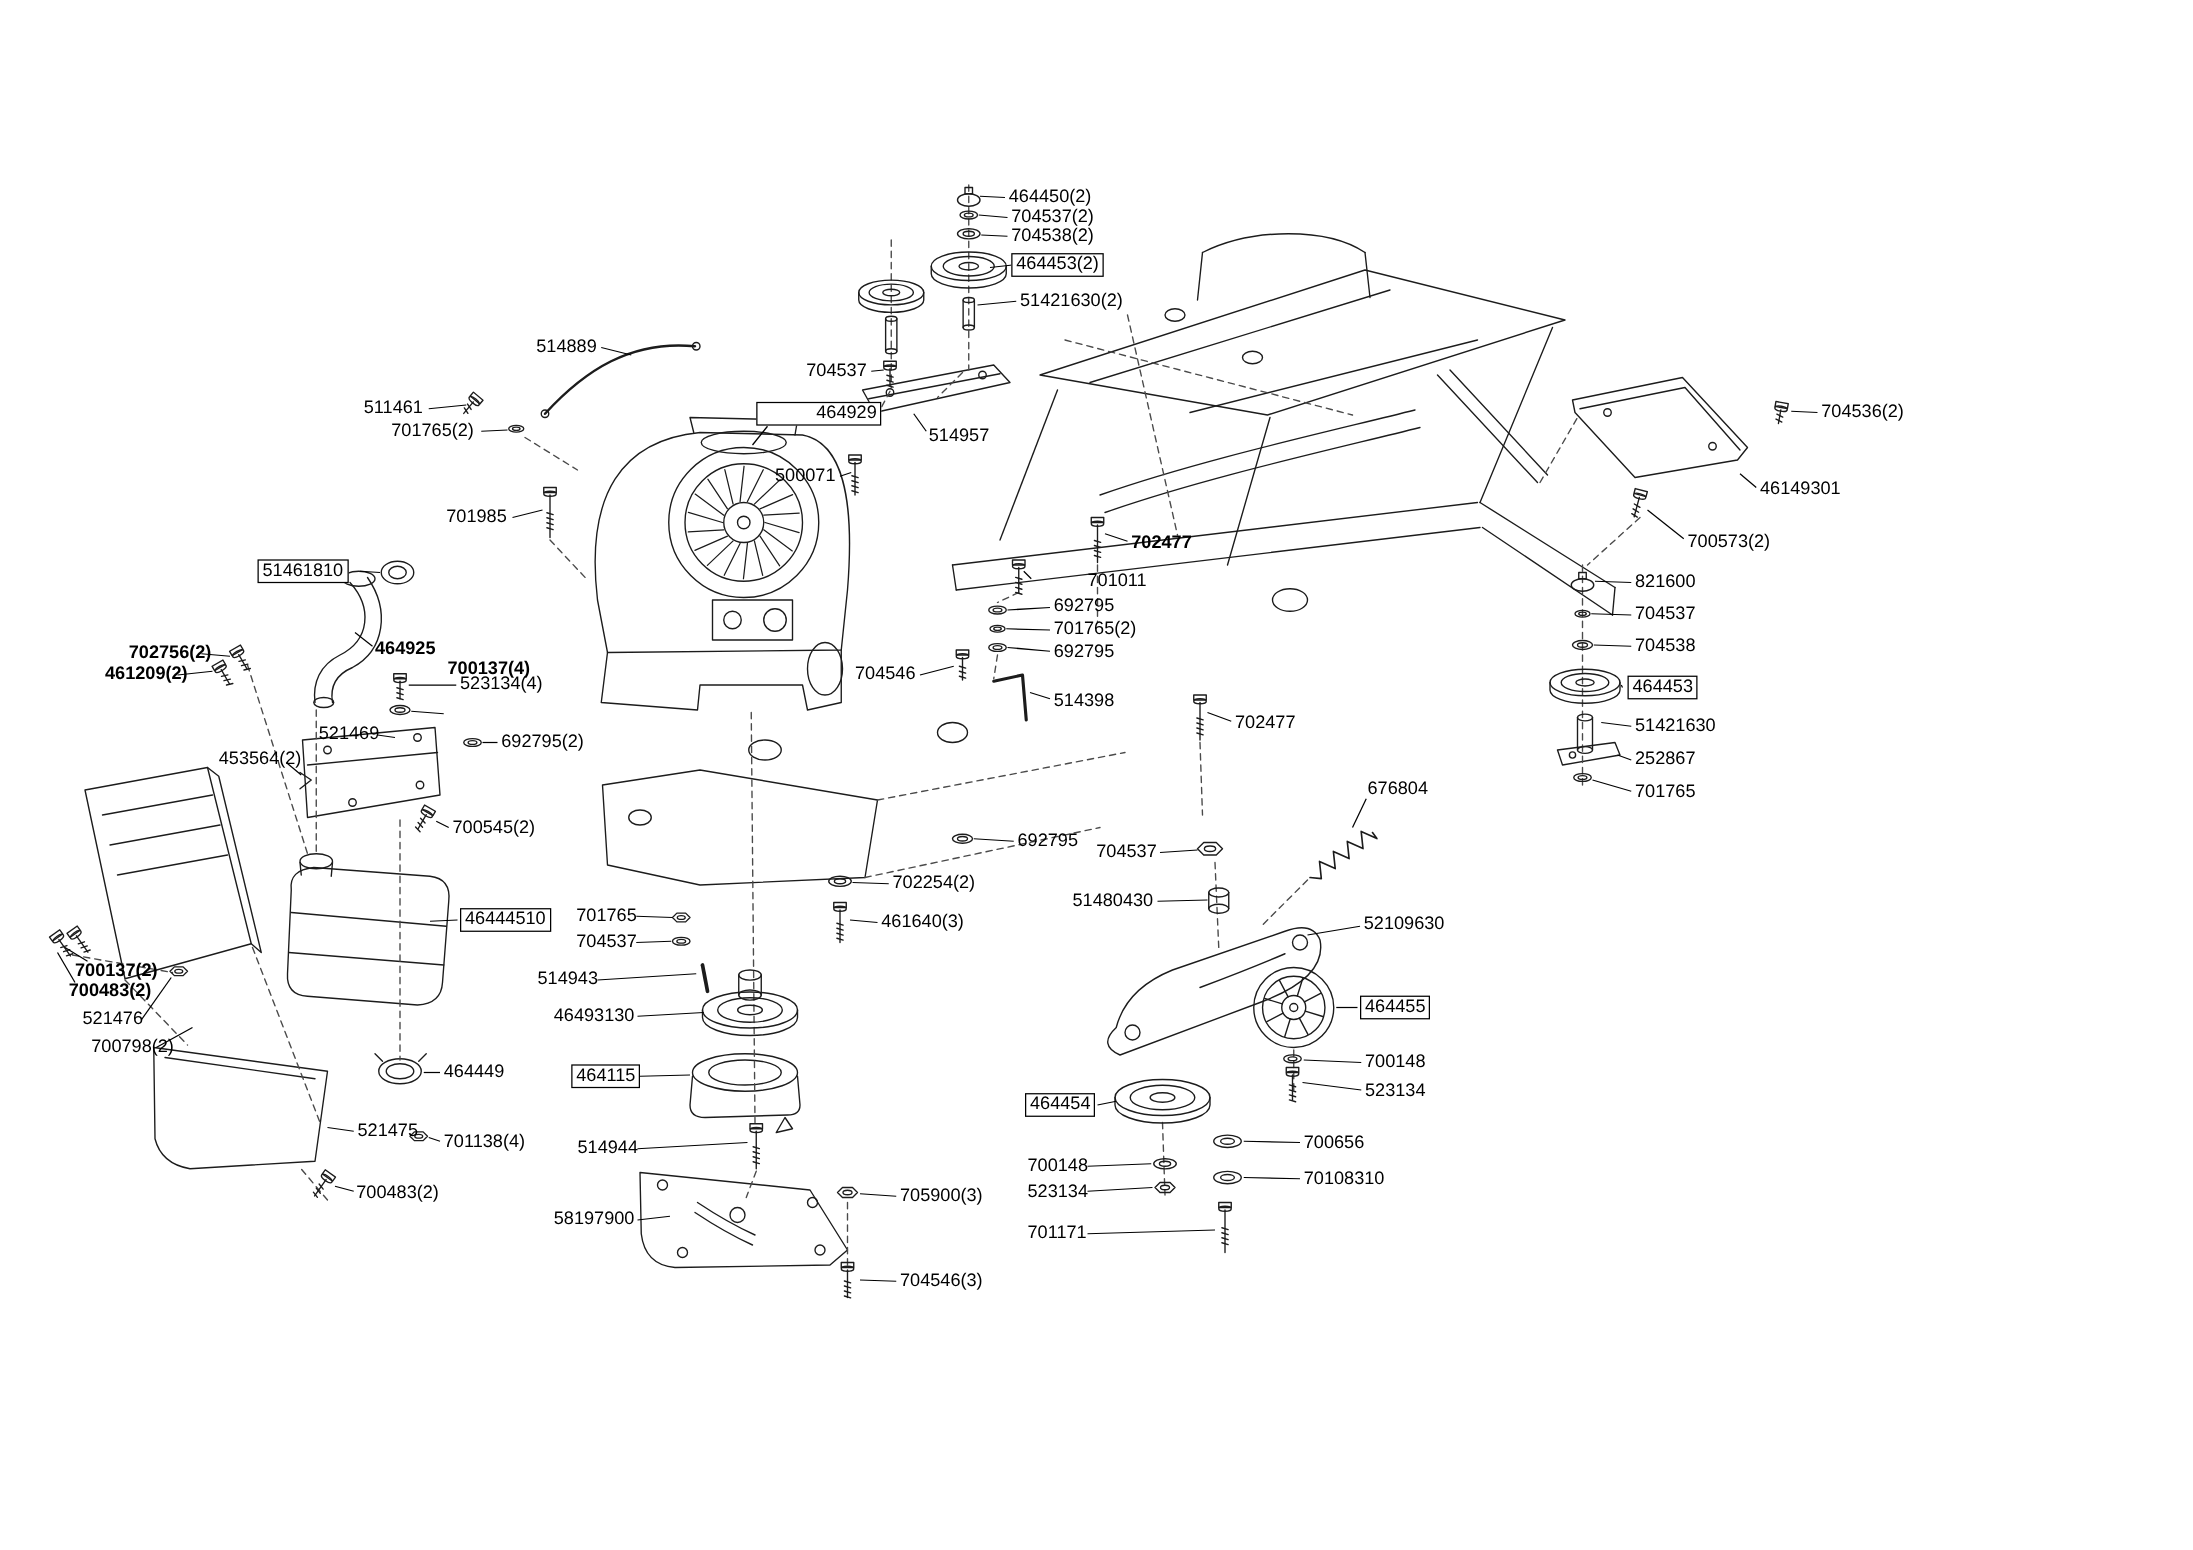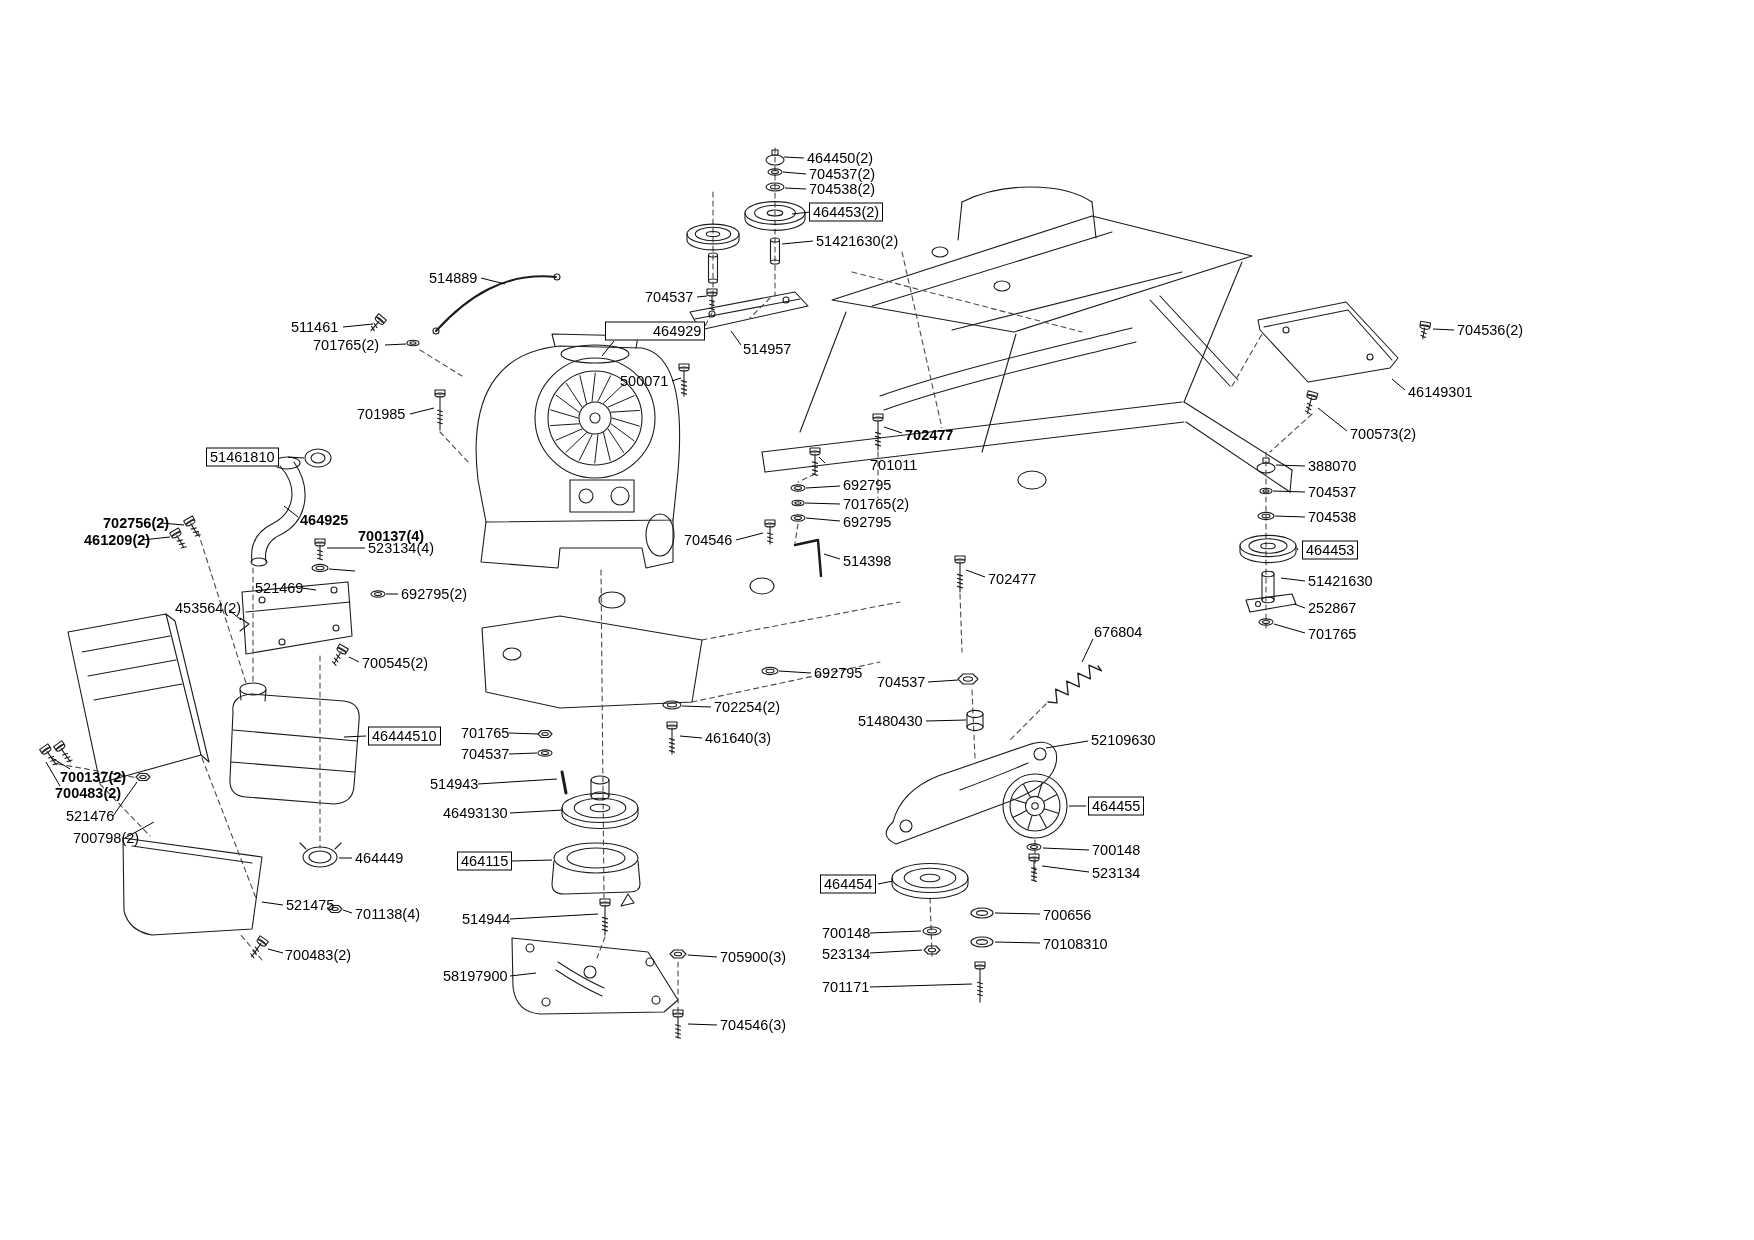--- a/index.html
+++ b/index.html
@@ -631,21 +631,21 @@
       <div class="lbl" style="left: 1408px; top: 392px;">46149301</div>
       <div class="lbl" style="left: 1350px; top: 434px;">700573(2)</div>
       <div class="lbl bold" style="left: 905px; top: 435px;">702477</div>
       <div class="lbl" style="left: 856px; top: 465px; margin-left: 14px;">701011</div>
       <div class="lbl" style="left: 843px; top: 485px;">692795</div>
       <div class="lbl" style="left: 843px; top: 504px;">701765(2)</div>
       <div class="lbl" style="left: 843px; top: 522px;">692795</div>
       <div class="lbl" style="left: 684px; top: 540px;">704546</div>
       <div class="lbl" style="left: 843px; top: 561px;">514398</div>
       <div class="lbl boxed" style="left: 210px; top: 457px;">51461810</div>
-      <div class="lbl" style="left: 1308px; top: 466px;">388070</div>
+      <div class="lbl" style="left: 1308px; top: 466px;">821600</div>
       <div class="lbl" style="left: 1308px; top: 492px;">704537</div>
       <div class="lbl" style="left: 1308px; top: 517px;">704538</div>
       <div class="lbl boxed" style="left: 1306px; top: 550px; text-align: right;">464453</div>
       <div class="lbl" style="left: 1308px; top: 581px;">51421630</div>
       <div class="lbl" style="left: 1308px; top: 608px;">252867</div>
       <div class="lbl" style="left: 1308px; top: 634px;">701765</div>
       <div class="lbl bold" style="left: 103px; top: 523px;">702756(2)</div>
       <div class="lbl bold" style="left: 84px; top: 540px;">461209(2)</div>
       <div class="lbl bold" style="left: 300px; top: 520px;">464925</div>
       <div class="lbl" style="left: 368px; top: 548px;">523134(4)</div>

